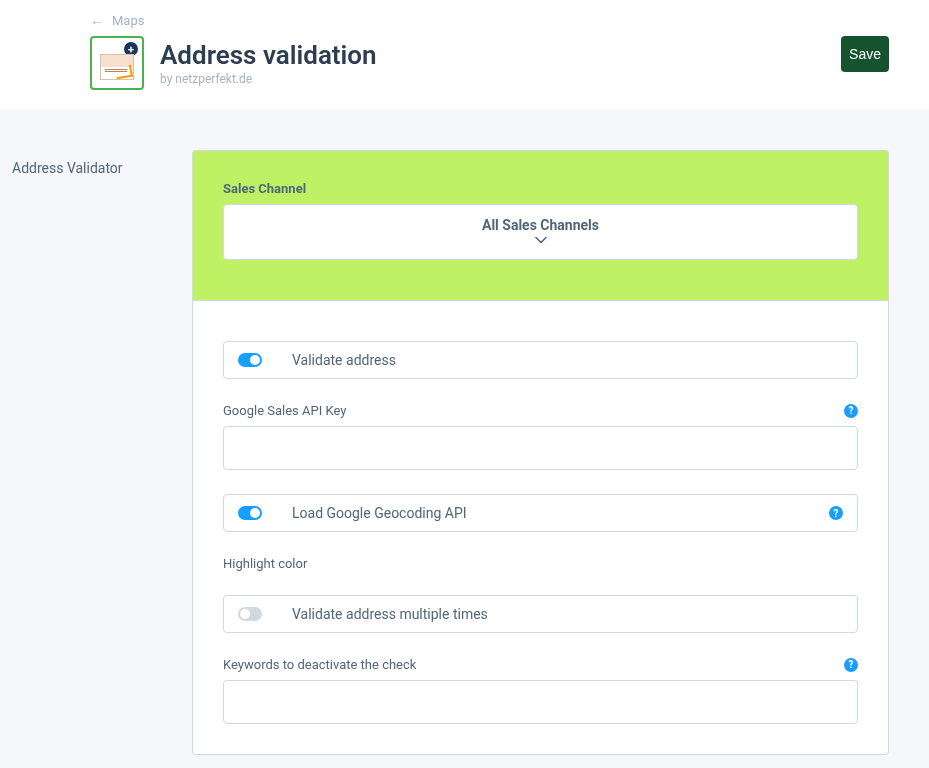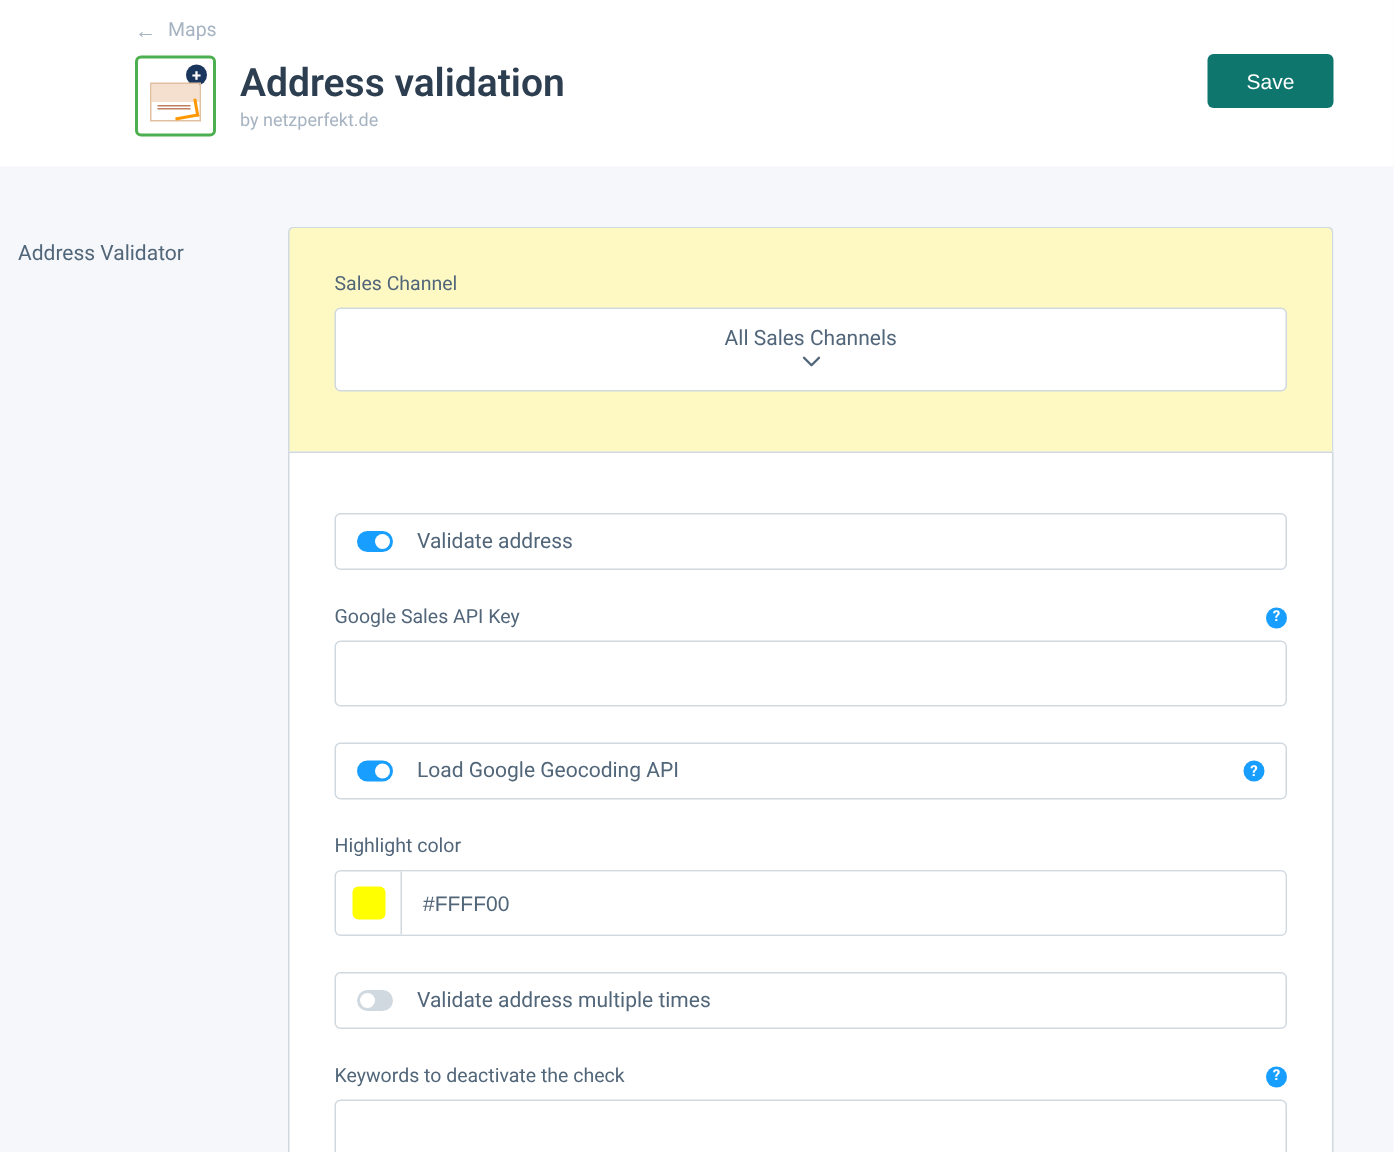--- a/index.html
+++ b/index.html
@@ -100,25 +100,25 @@
       font-weight: 600;
       color: #2c3e50;
       line-height: 1.2;
     }
     .subtitle {
       font-size: 12px;
       color: #a6b3c1;
       margin-top: 0px;
     }
     .save-btn {
-      background: #0f766e;
+      background: #14532d;
       color: #fff;
       border: none;
       border-radius: 4px;
-      padding: 10px 26px;
+      padding: 10px 8px;
       font-size: 14px;
       cursor: pointer;
       margin-top: 24px;
     }
     .content {
       background: #f5f7fa;
       padding: 40px 40px 40px 12px;
       display: flex;
       gap: 30px;
       min-height: 660px;
@@ -129,25 +129,26 @@
     }
     .sidebar-label {
       font-size: 14px;
       color: #52667a;
     }
     .main-panel {
       flex: 1;
       max-width: 700px;
     }
     .top-section {
-      background: #fef9c3;
+      background: #bef264;
       border: 1px solid #d1d9e0;
       border-bottom: none;
       border-radius: 4px 4px 0 0;
       padding: 30px 30px 40px 30px;
+      font-weight: bold;
     }
     .field-label {
       font-size: 13px;
       color: #52667a;
       margin-bottom: 8px;
       display: block;
     }
     .field-label-row {
       display: flex;
       justify-content: space-between;
@@ -190,21 +191,21 @@
       border-radius: 0 0 4px 4px;
       padding: 40px 30px 30px 30px;
     }
     .toggle-row {
       background: #fff;
       border: 1px solid #d1d9e0;
       border-radius: 4px;
       padding: 10px 14px;
       display: flex;
       align-items: center;
-      gap: 16px;
+      gap: 30px;
       margin-bottom: 24px;
     }
     .toggle-row.with-help {
       justify-content: flex-start;
       position: relative;
     }
     .toggle-row.with-help .help-icon {
       position: absolute;
       right: 14px;
     }
@@ -350,26 +351,20 @@
       <div class="toggle-row with-help">
         <div class="toggle on">
           <div class="toggle-knob"></div>
         </div>
         <span class="toggle-label">Load Google Geocoding API</span>
         <div class="help-icon">?</div>
       </div>
 
       <div class="field-group">
         <label class="field-label">Highlight color</label>
-        <div class="color-row">
-          <div class="color-swatch-wrap">
-            <div class="color-swatch" style="background:#FFFF00"></div>
-          </div>
-          <input type="text" class="color-input" value="#FFFF00" style="">
-        </div>
       </div>
 
       <div class="toggle-row">
         <div class="toggle off">
           <div class="toggle-knob"></div>
         </div>
         <span class="toggle-label">Validate address multiple times</span>
       </div>
 
       <div class="field-group">

